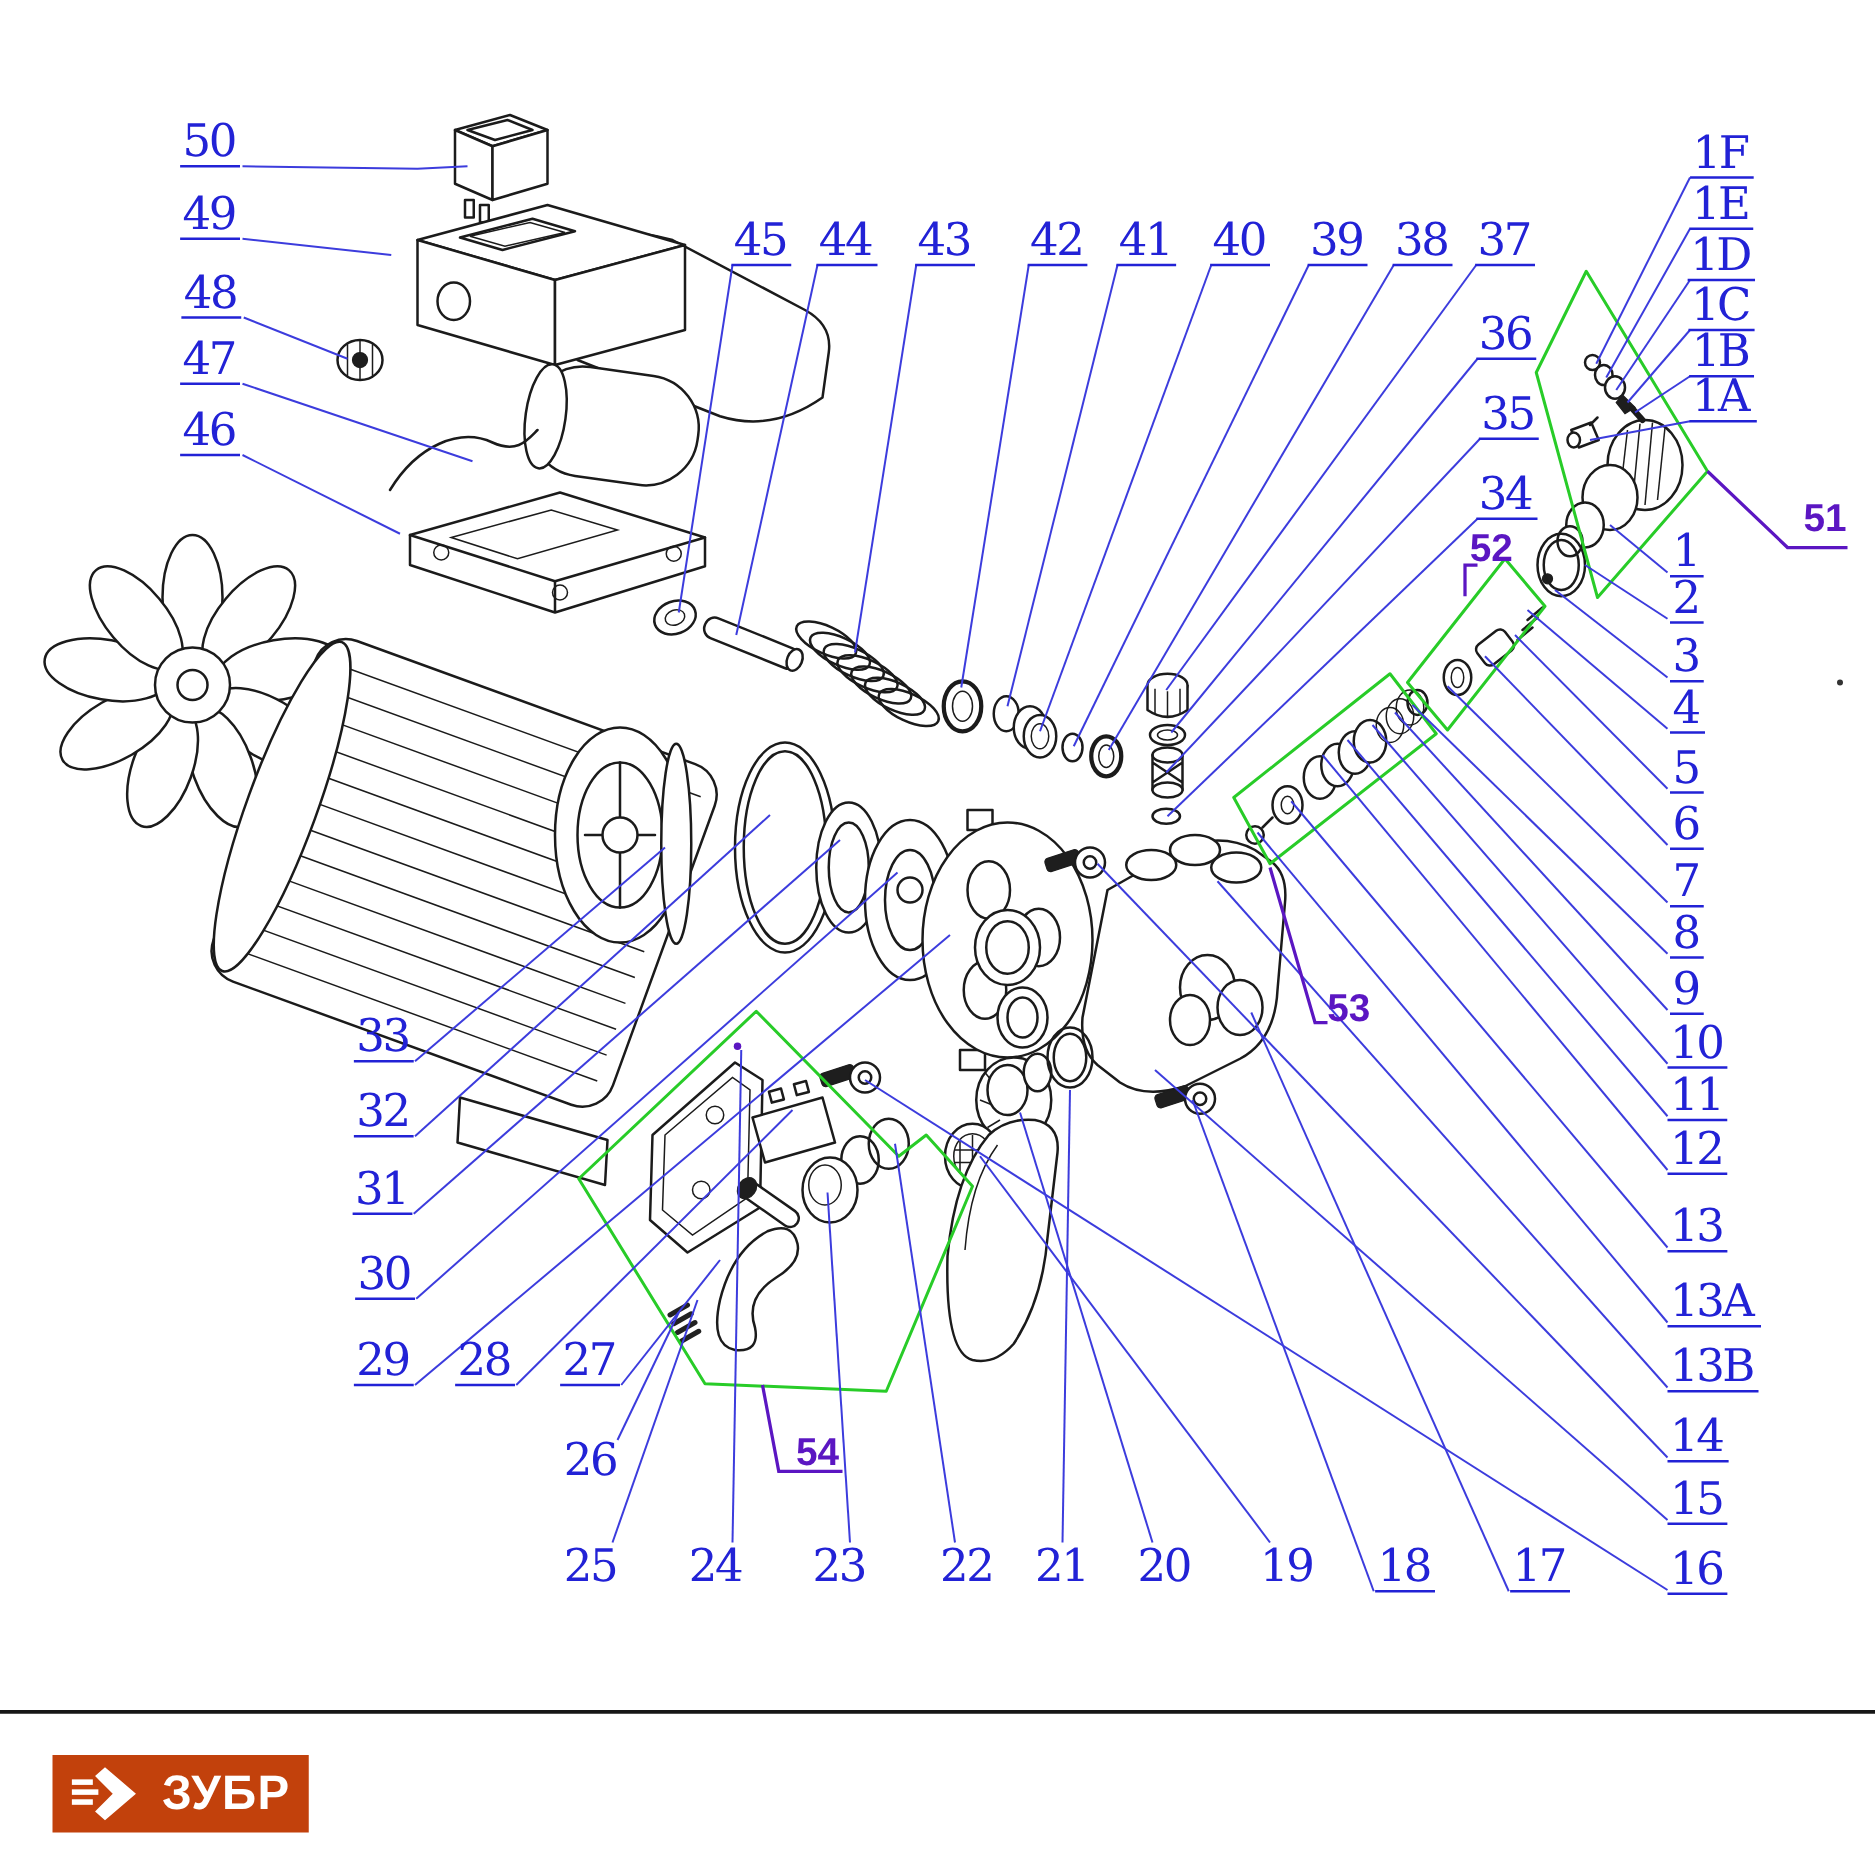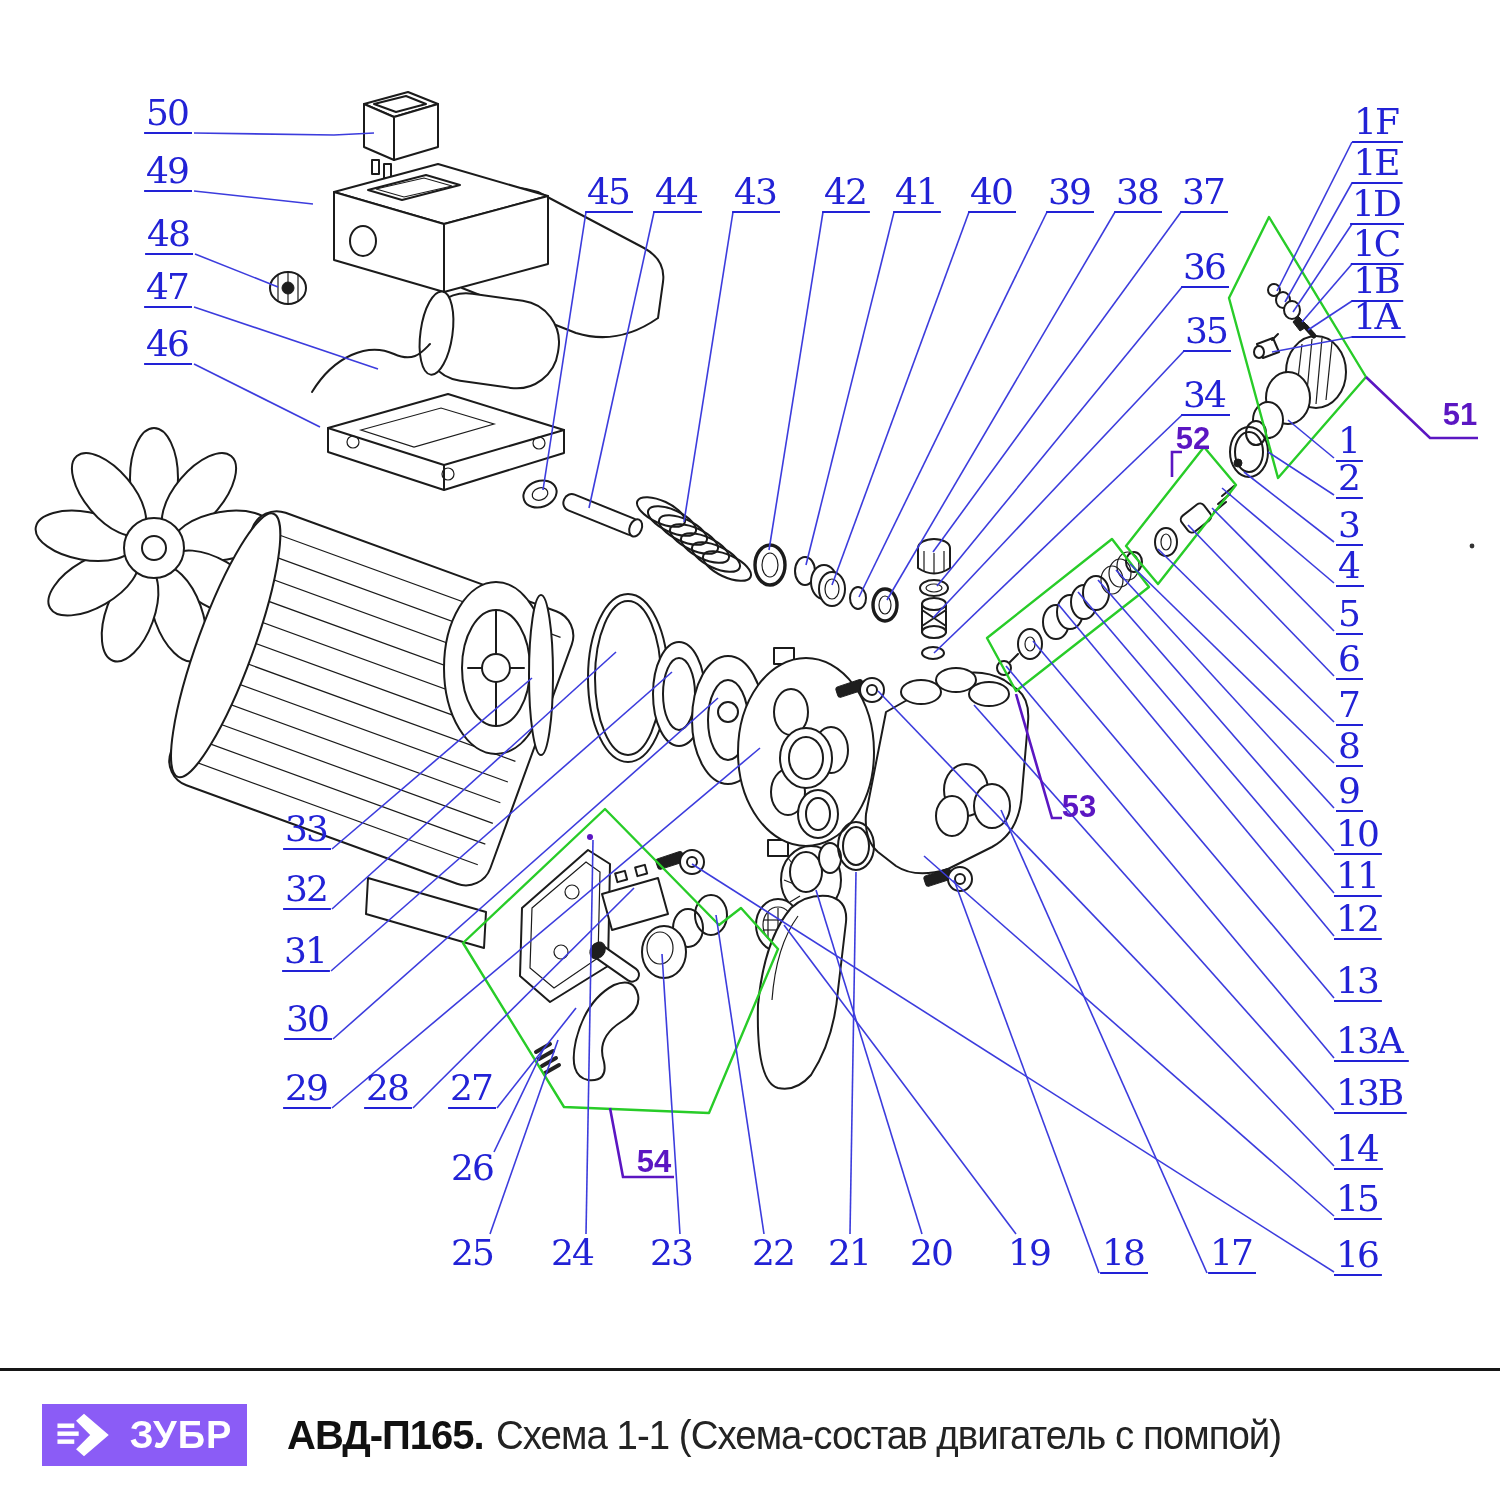--- a/index.html
+++ b/index.html
@@ -12,21 +12,21 @@
   .uline{stroke:#2222d6;stroke-width:2;fill:none;}
   .leader-purple{stroke:#5b16c2;stroke-width:2.6;fill:none;}
   .box-green{stroke:#28cc28;stroke-width:2.4;fill:none;stroke-linejoin:round;}
   .ink{stroke:#1b1b1b;stroke-width:2;fill:none;stroke-linejoin:round;stroke-linecap:round;}
   .inkf{stroke:#1b1b1b;stroke-width:2;fill:#fff;stroke-linejoin:round;}
   .inkt{stroke:#1b1b1b;stroke-width:1.2;fill:none;}
   .dark{fill:#1e1e1e;stroke:#1e1e1e;}
   
   #rule{position:absolute;left:0;top:1368px;width:1500px;height:3px;background:#161616;}
   #footer{position:absolute;left:0;top:1396px;width:1500px;height:84px;}
-  #logo-box{position:absolute;left:42px;top:8px;width:205px;height:62px;background:#8b5cf6;display:flex;align-items:center;justify-content:center;gap:19px;}
+  #logo-box{position:absolute;left:42px;top:8px;width:205px;height:62px;background:#c2410c;display:flex;align-items:center;justify-content:center;gap:19px;}
   #logo-text{color:#fff;font-weight:bold;font-size:38px;letter-spacing:1px;transform:scaleY(1.02);}
   #title-line{position:absolute;left:287px;top:0;height:78px;display:flex;align-items:center;white-space:nowrap;}
   #model{font-weight:bold;font-size:40px;color:#111;letter-spacing:-1px;}
   #scheme{font-weight:400;font-size:40px;color:#232323;margin-left:12px;letter-spacing:-1px;transform:scaleX(.96);transform-origin:left center;}
 </style>
 </head>
 <body>
 
 <div id="stage">
 <svg id="diagram" width="1500" height="1500" viewBox="0 0 1500 1500" xmlns="http://www.w3.org/2000/svg">
@@ -704,17 +704,13 @@
     <svg width="54" height="46" viewBox="0 0 60 52">
       <g fill="#ffffff">
         <rect x="0" y="13" width="19" height="5"></rect>
         <rect x="0" y="22" width="24" height="5"></rect>
         <rect x="0" y="31" width="19" height="5"></rect>
         <path d="M30,2 L58,26 L30,50 L21,42 L37,26 L21,10 Z"></path>
       </g>
     </svg>
     <span id="logo-text">ЗУБР</span>
   </div>
-  <div id="title-line">
-    <span id="model">АВД-П165.</span>
-    <span id="scheme">Схема 1-1 (Схема-состав двигатель с помпой)</span>
-  </div>
 </div>
 
 </body></html>

